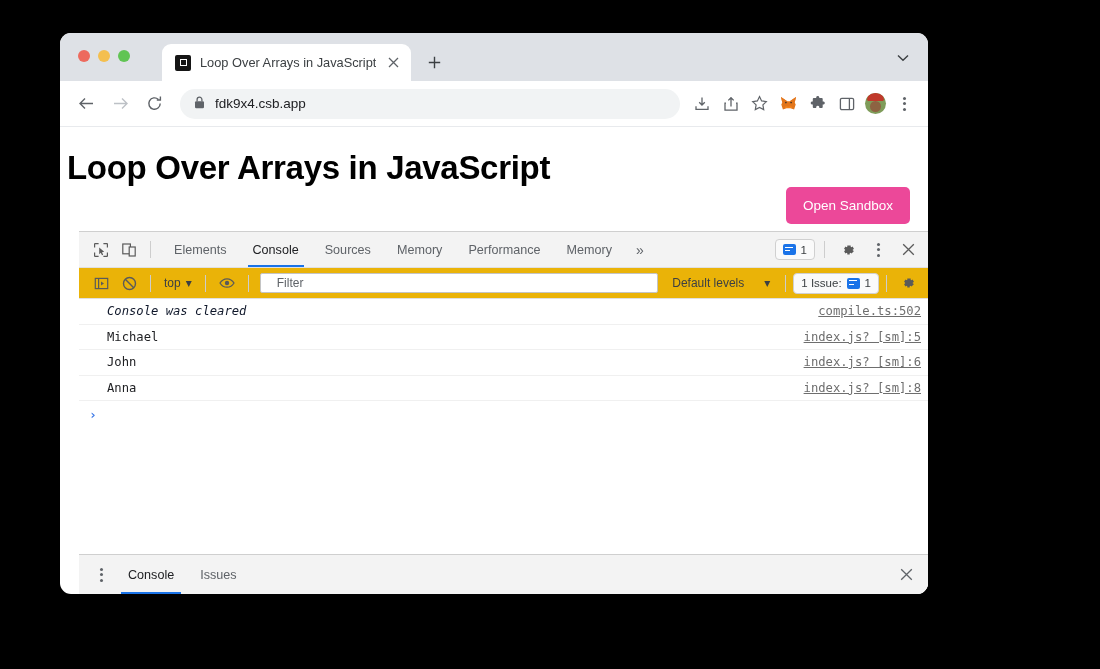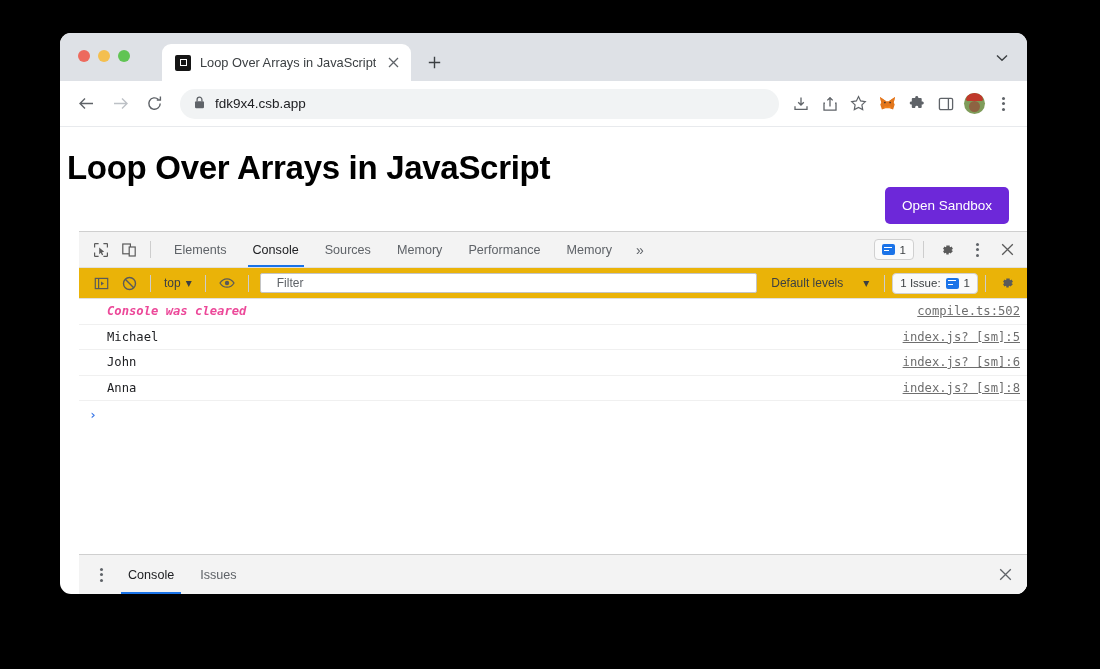--- a/index.html
+++ b/index.html
@@ -7,21 +7,21 @@
     width: 1100px; height: 669px;
     background: #000;
     font-family: "Liberation Sans", sans-serif;
     overflow: hidden;
   }
 
   
   .window {
     position: absolute;
     left: 60px; top: 33px;
-    width: 967px; height: 561px;
+    width: 868px; height: 561px;
     background: #ffffff;
     border-radius: 11px;
     overflow: hidden;
     display: flex;
     flex-direction: column;
   }
 
   
   .titlebar {
     height: 48px;
@@ -169,21 +169,21 @@
   }
   .page h1 {
     font-size: 33px;
     font-weight: 700;
     color: #000000;
     letter-spacing: -0.3px;
   }
   .sandbox-btn {
     position: absolute;
     right: 18px; bottom: 7px;
-    background: #6d28d9;
+    background: #ec4899;
     color: #ffffff;
     font-size: 13.5px;
     border: none;
     border-radius: 5px;
     padding: 11px 17px;
   }
 
   
   .devtools {
     flex: 1 1 auto;
@@ -309,21 +309,21 @@
   .log-row {
     display: flex;
     align-items: center;
     height: 25.5px;
     border-bottom: 1px solid #f0f0f0;
     padding: 0 7px 0 28px;
     font-family: "DejaVu Sans Mono", monospace;
     font-size: 12.2px;
   }
   .log-text { color: #202124; white-space: nowrap; }
-  .log-text.cleared { color: #ec4899; font-style: italic; font-weight: bold; }
+  .log-text.cleared { color: #0f172a; font-style: italic; }
   .log-src {
     margin-left: auto;
     color: #6e6e6e;
     text-decoration: underline;
     white-space: nowrap;
     font-size: 12.2px;
   }
   .prompt-row {
     display: flex; align-items: center;
     height: 26px;

